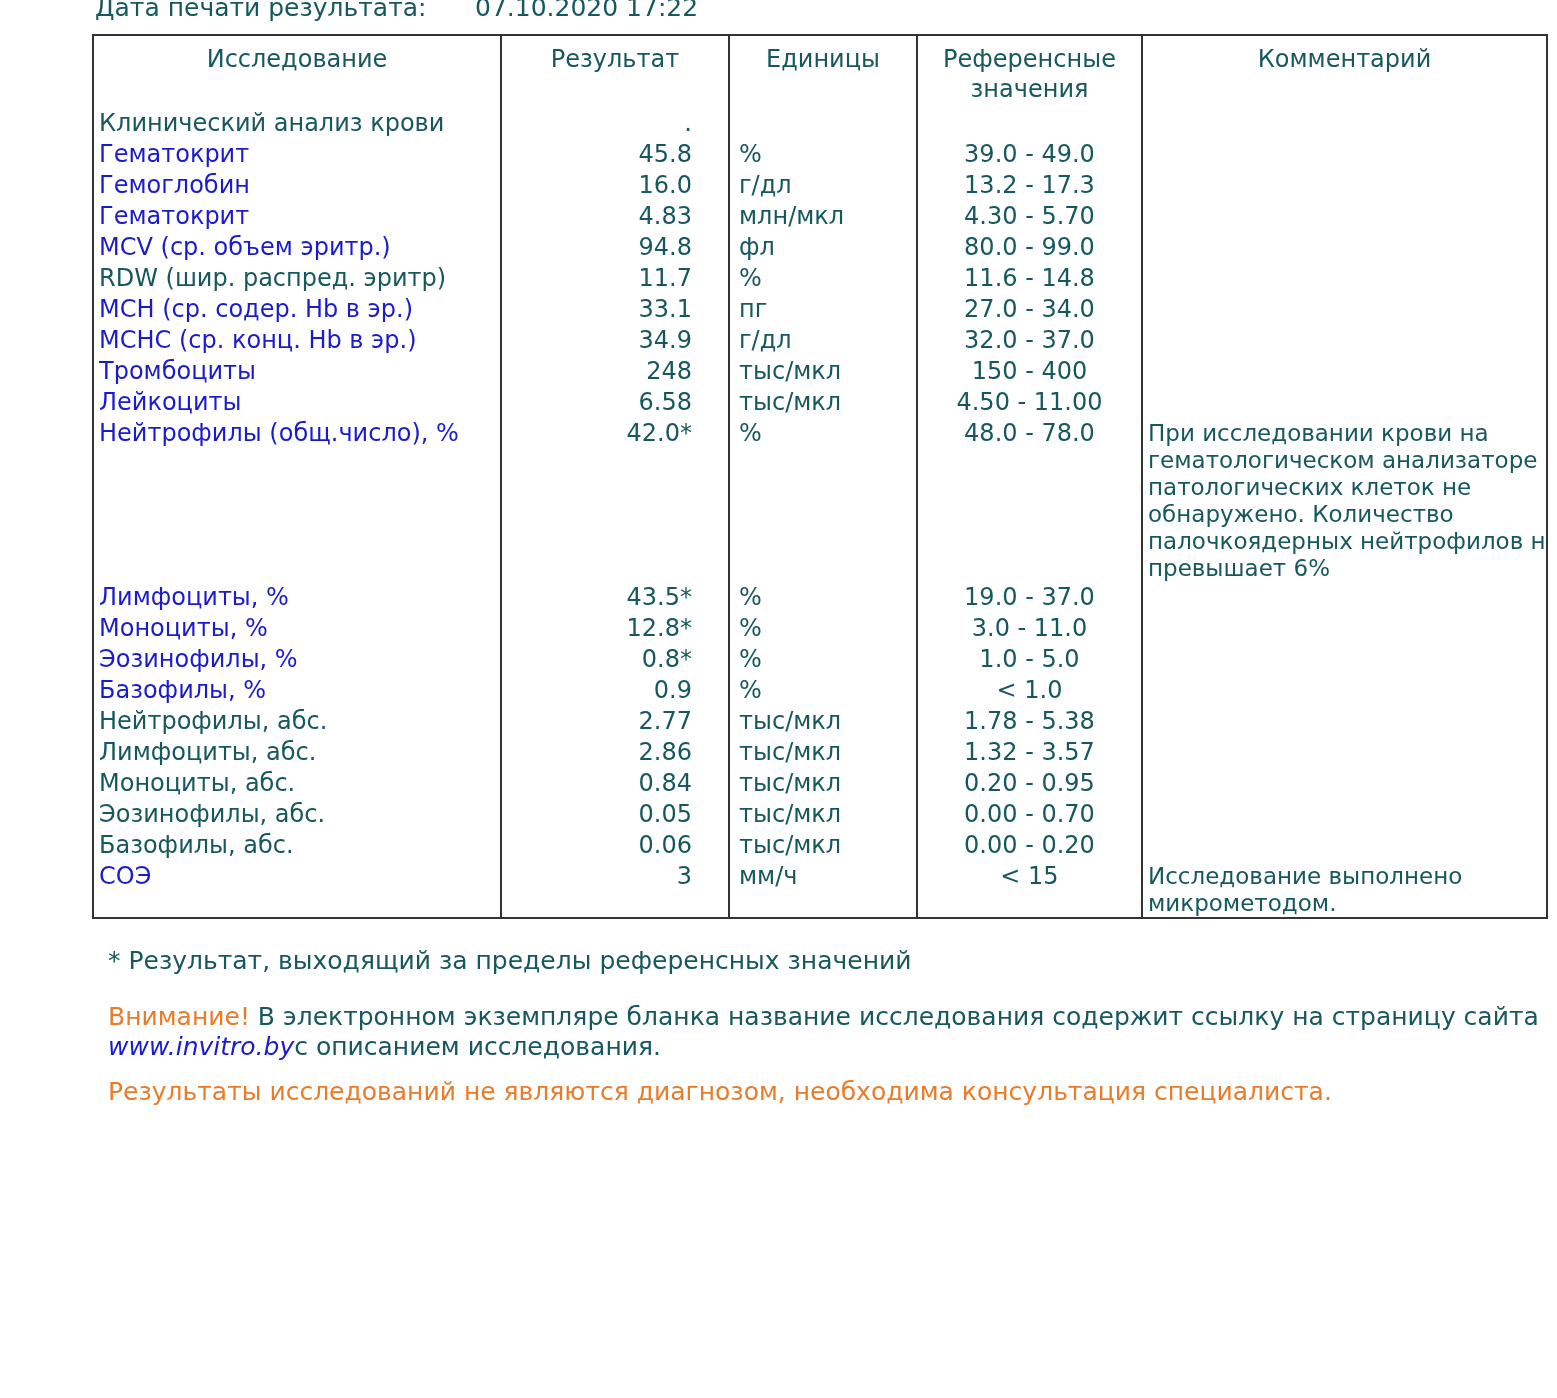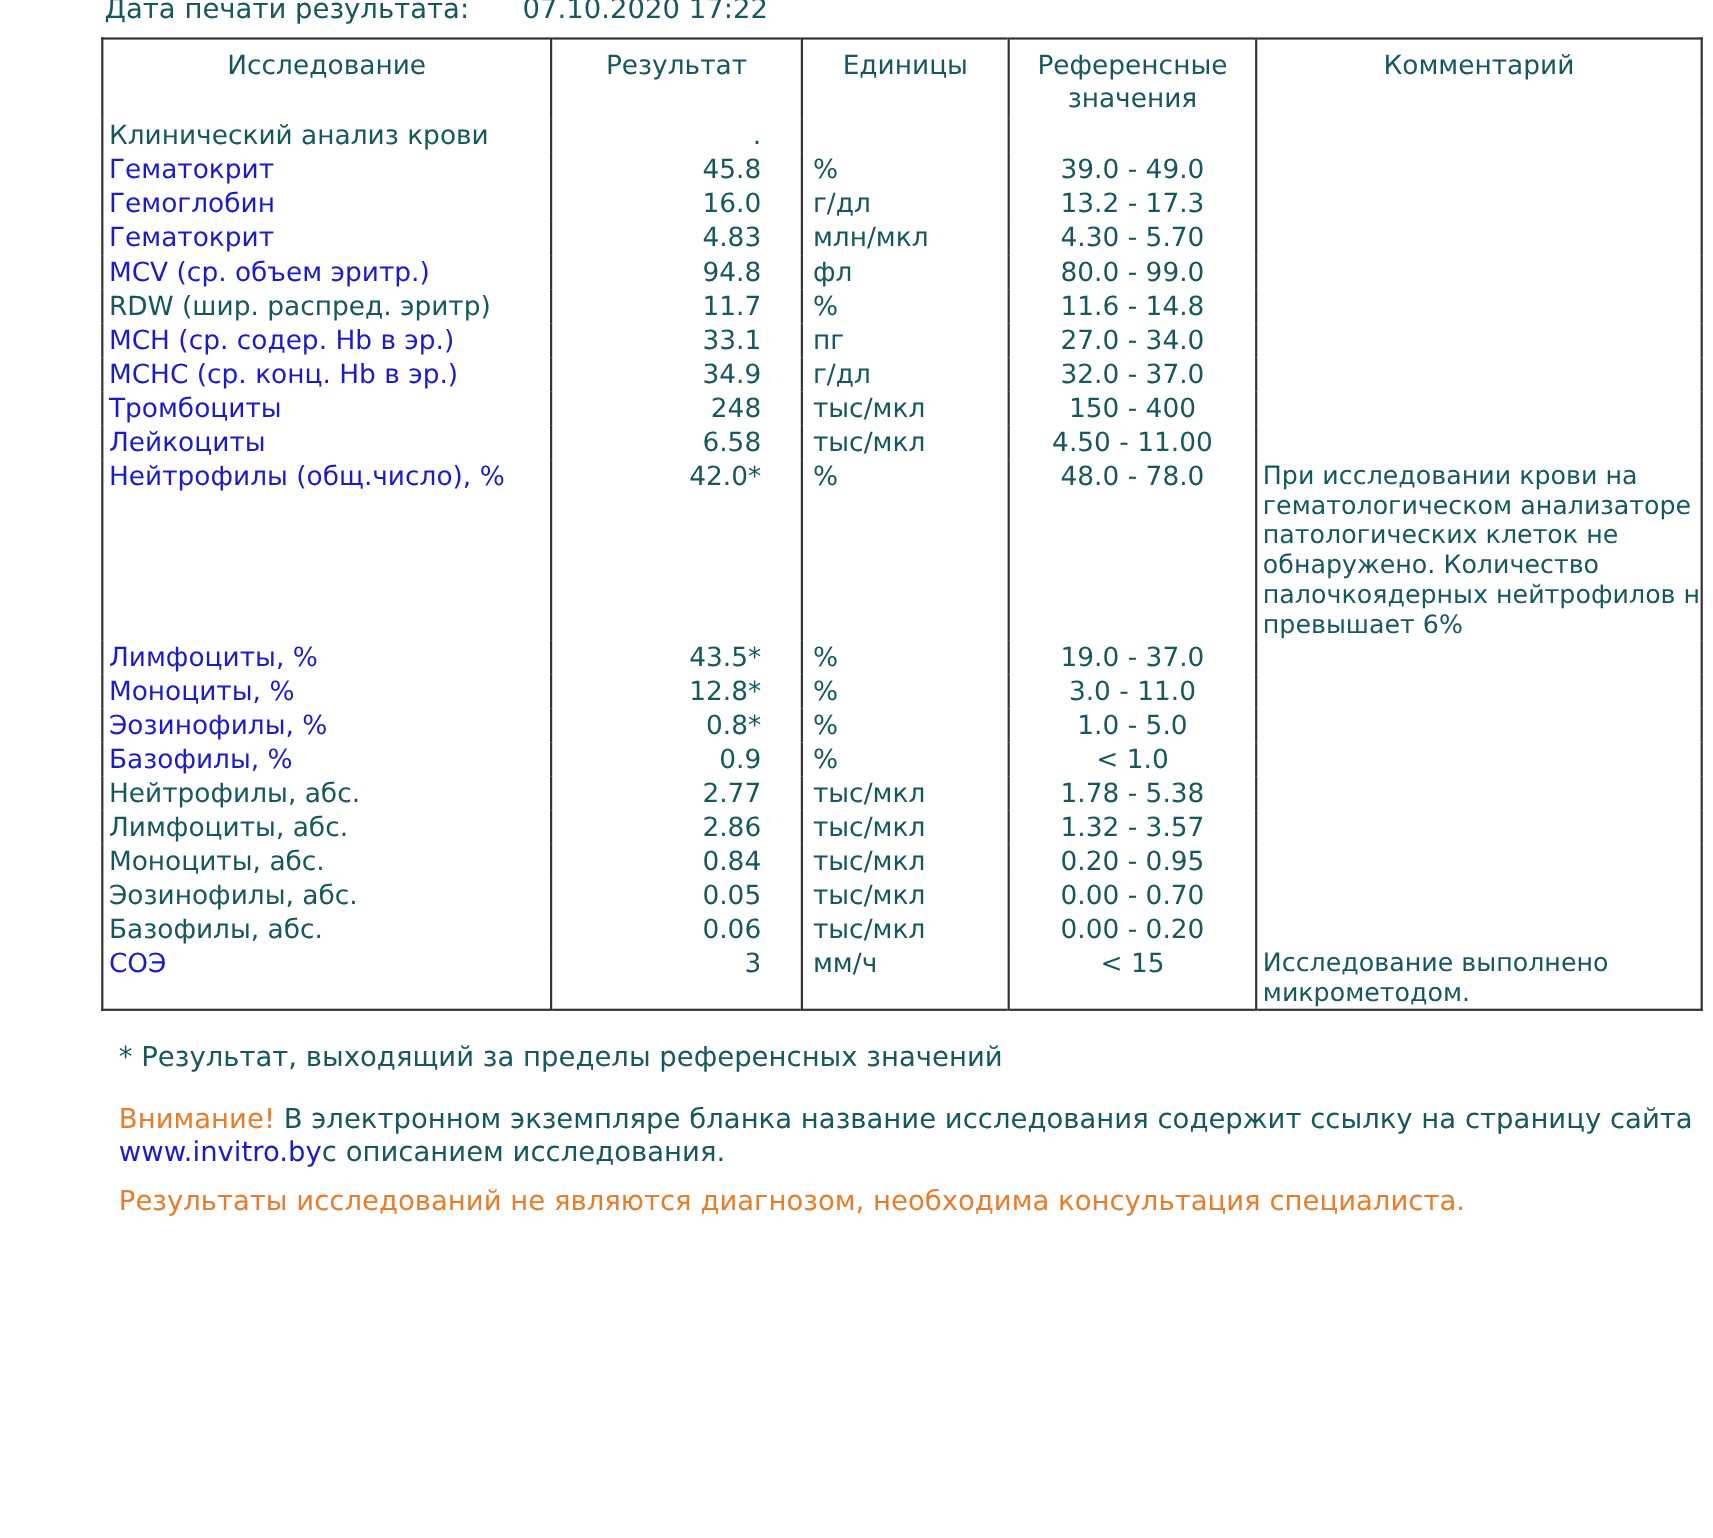--- a/index.html
+++ b/index.html
@@ -70,21 +70,21 @@
     white-space:pre;
   }
 
   
   .foot{position:absolute;left:92px;font-size:25px;line-height:30px;white-space:nowrap;margin-left:16px;}
   .note{top:946px;}
   .attention{top:1002px;}
   .disclaimer{top:1077px;color:var(--accent-orange);}
   .orange{color:var(--accent-orange);}
   .teal{color:var(--text-teal);}
-  a.site-link{color:var(--link-blue);text-decoration:none;cursor:pointer;}
+  a.site-link{color:var(--link-blue);text-decoration:none;cursor:pointer;font-style:italic;}
 </style>
 </head>
 <body>
 
 <div class="page">
 
   <div class="date-row">
     <span class="label">Дата печати результата:</span>
     <span class="value">07.10.2020 17:22</span>
   </div>

